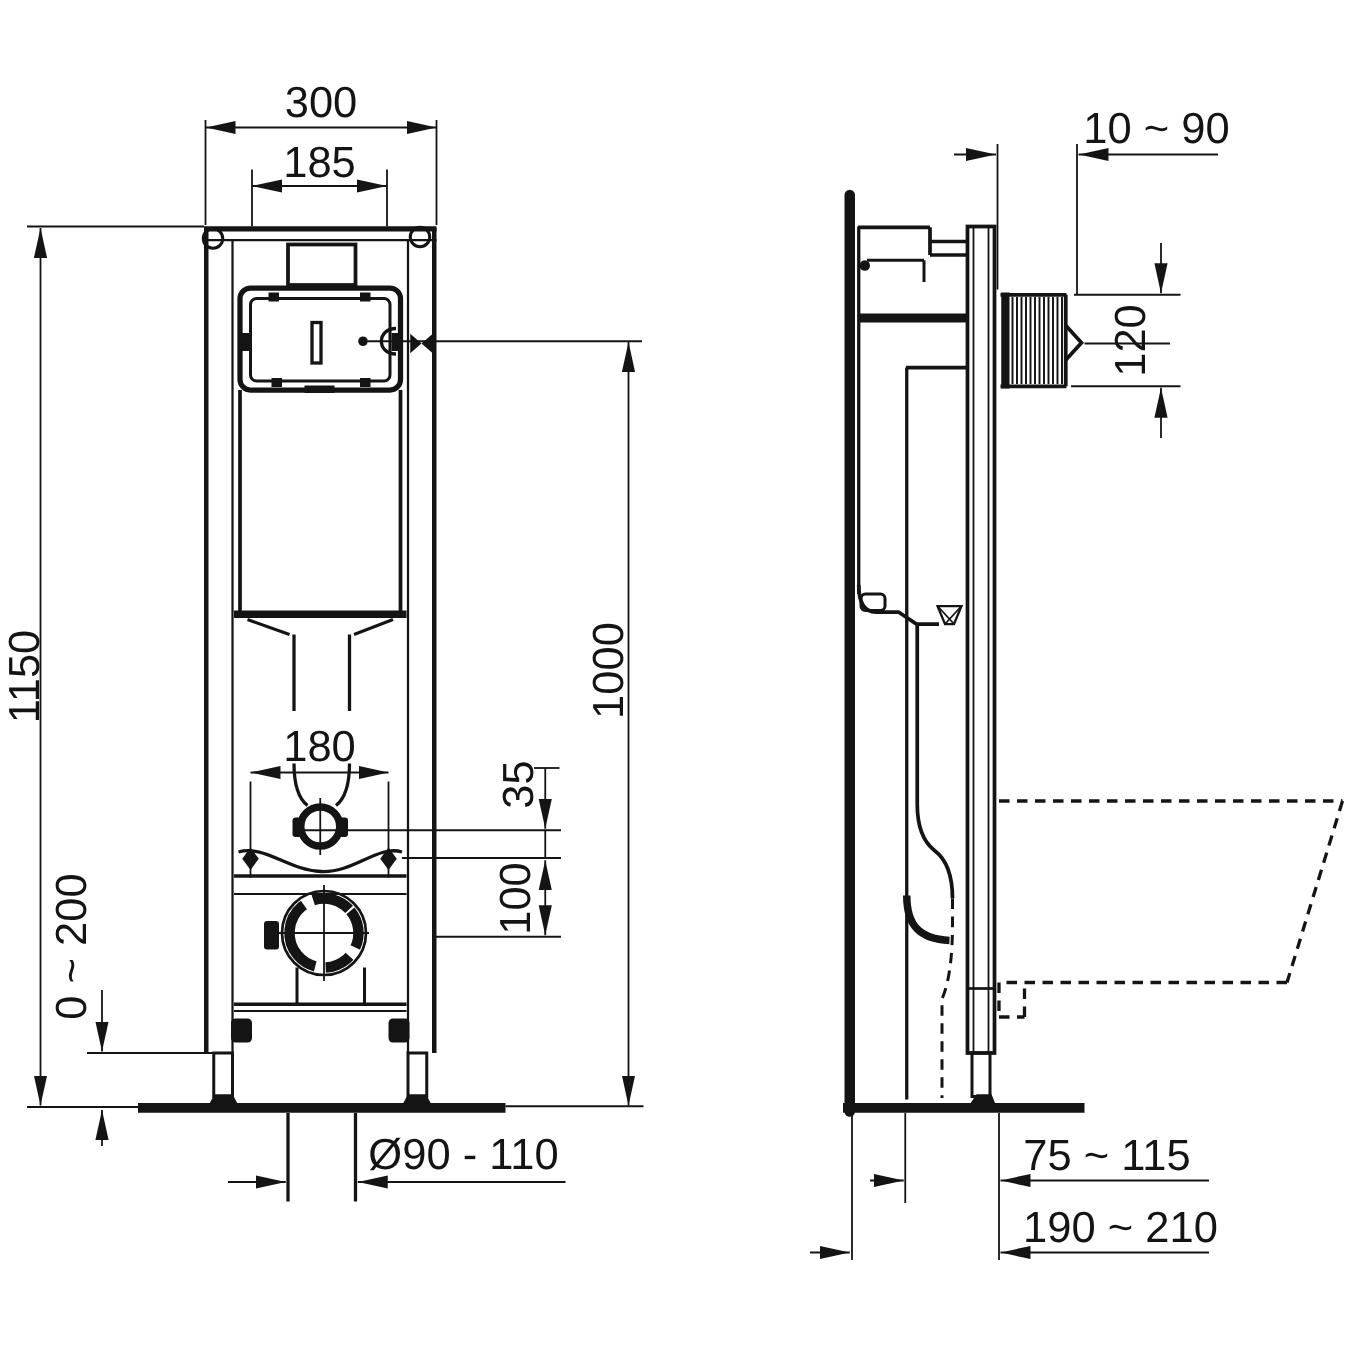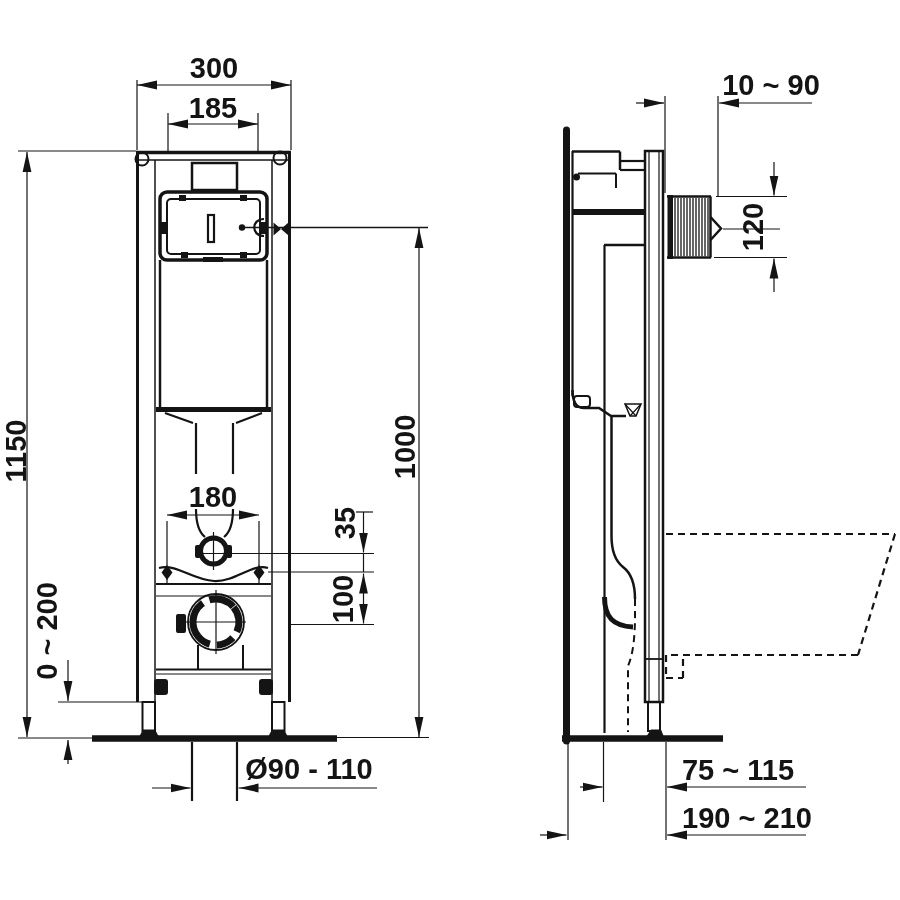--- a/index.html
+++ b/index.html
@@ -1,17 +1,17 @@
 <!DOCTYPE html>
 <html><head>
 <meta charset="utf-8">
 <style>
   html,body{margin:0;padding:0;background:#fff;}
   .stage{position:relative;width:900px;height:900px;background:#fff;overflow:hidden;
-         font-family:"Liberation Sans", sans-serif;font-weight:bold;}
+         font-family:"Liberation Sans", sans-serif;}
   svg{display:block}
   svg text{font-family:"Liberation Sans", sans-serif;font-size:29px;fill:#141414;}
   .ln   {stroke:#141414;fill:none;}
   .w1   {stroke-width:1.2;}
   .w15  {stroke-width:1.5;}
   .w2   {stroke-width:2;}
   .w22  {stroke-width:2.2;}
   .w25  {stroke-width:2.5;}
   .w3   {stroke-width:3;}
   .w35  {stroke-width:3.5;}

